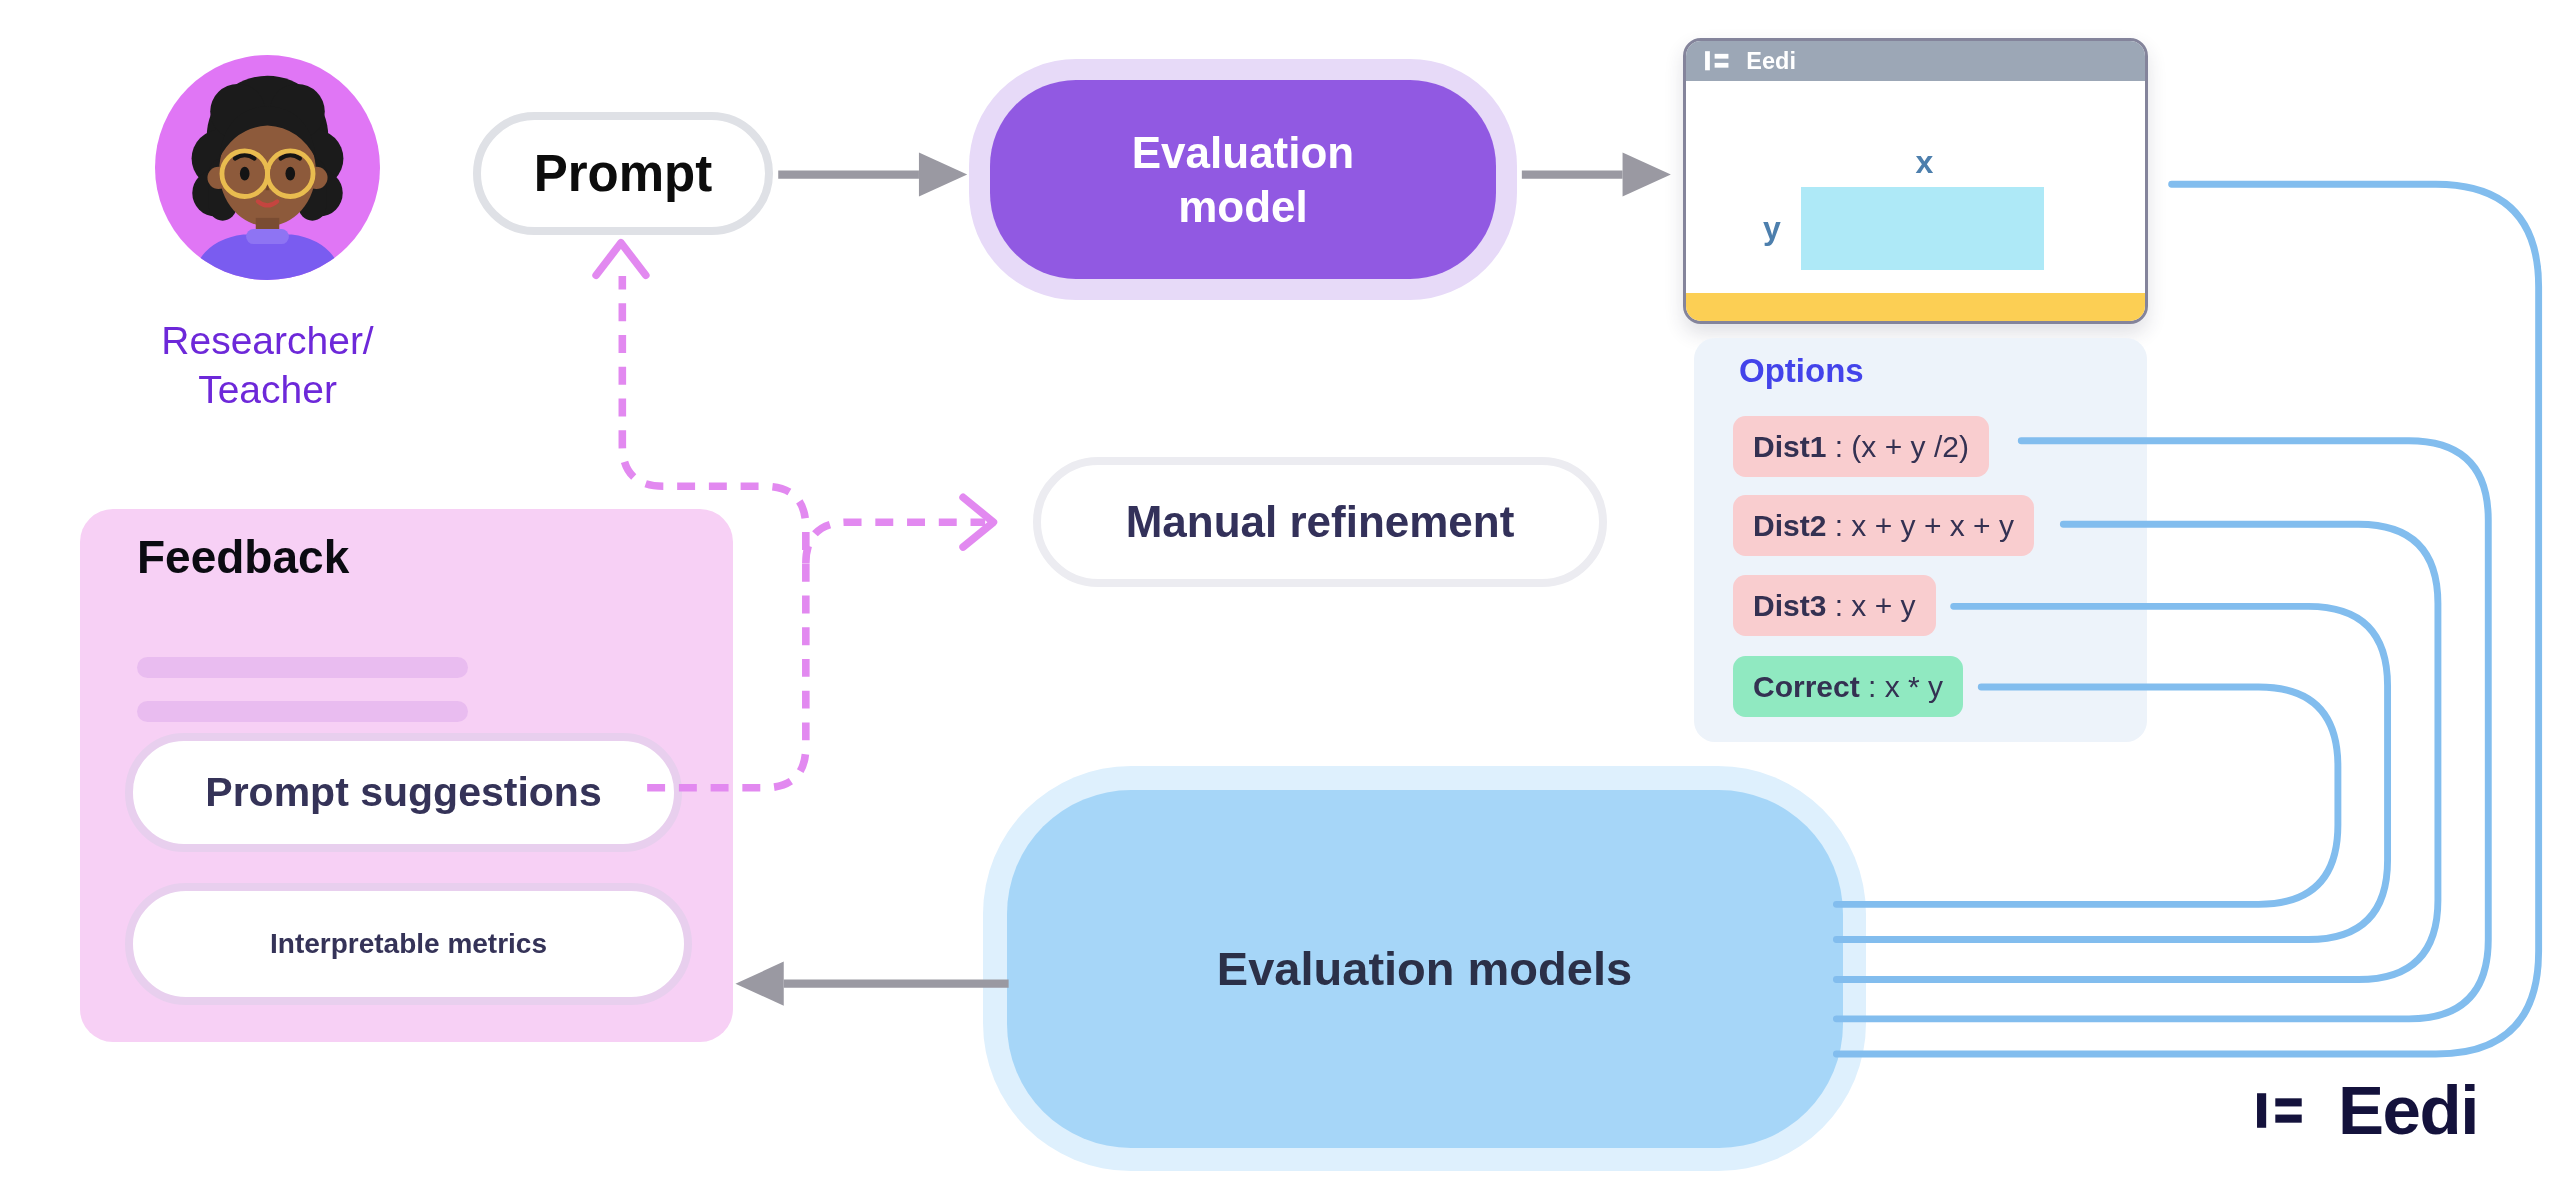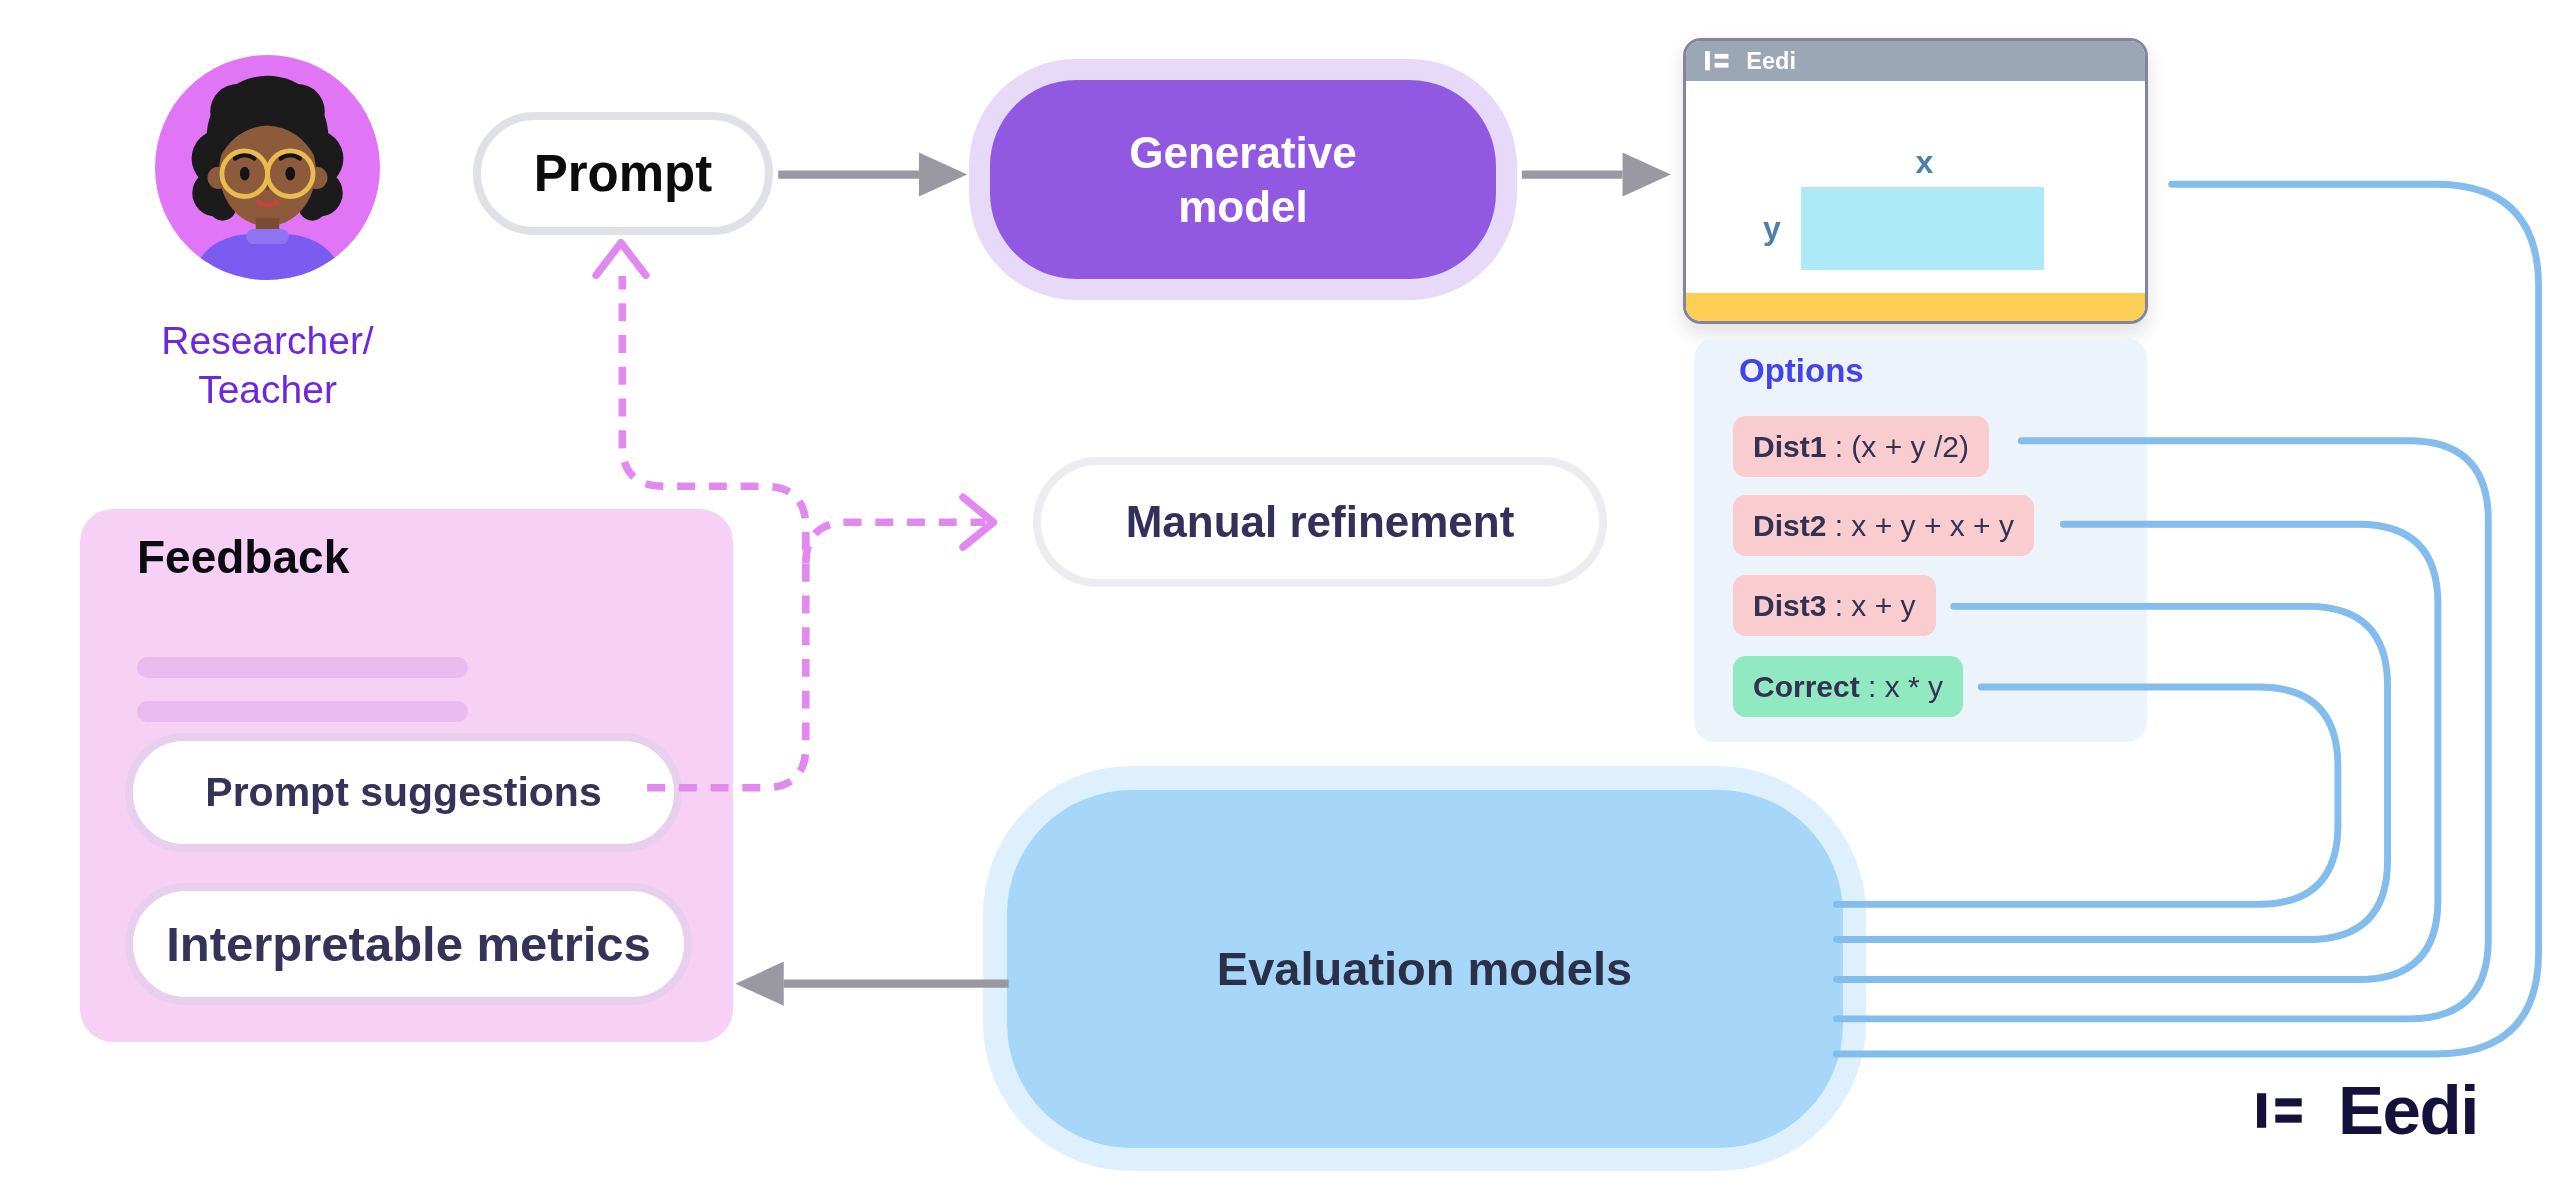--- a/index.html
+++ b/index.html
@@ -52,21 +52,21 @@
   .opt-distractor{background:#f9cdcf;}
   .opt-correct{background:#90e9c1;}
   
   .feedback-box{left:40px;top:509px;width:653px;height:533px;background:#f7d0f5;border-radius:33px;margin-left:40px;}
   .feedback-title{position:absolute;left:57px;top:21px;color:#0b0b12;font-size:46px;font-weight:700;}
   .fb-bar{position:absolute;left:57px;width:331px;height:21.4px;border-radius:11px;background:#e9bcf0;}
   .fb-pill{position:absolute;left:45px;background:#ffffff;border:8.3px solid #e8cfee;
     box-sizing:border-box;display:flex;align-items:center;justify-content:center;
     color:#353358;font-weight:700;}
   .fb-pill-1{top:224px;width:557px;height:119px;border-radius:59px;font-size:41px;}
-  .fb-pill-2{top:374px;width:567px;height:122px;border-radius:61px;font-size:49px;}
+  .fb-pill-2{top:374px;width:567px;height:122px;border-radius:61px;font-size:28px;}
   
   .eedi-logo{left:2255px;top:1071px;display:flex;align-items:center;gap:18px;}
   .eedi-logo-text{color:#14123c;font-size:69px;font-weight:700;letter-spacing:-1.4px;}
   .connectors{left:0;top:0;pointer-events:none;}
 </style>
 </head>
 <body>
 
 <div class="stage">
 
@@ -122,21 +122,21 @@
     <div>Researcher/</div>
     <div>Teacher</div>
   </div>
 
   <div class="abs node-pill prompt-pill">
     <span>Prompt</span>
   </div>
 
   <div class="abs gen-outer">
     <div class="gen-inner">
-      <div>Generative</div>
+      <div>Evaluation</div>
       <div>model</div>
     </div>
   </div>
 
   <div class="abs node-pill manual-pill">
     <span>Manual refinement</span>
   </div>
 
   <div class="abs qcard">
     <div class="qcard-header">

